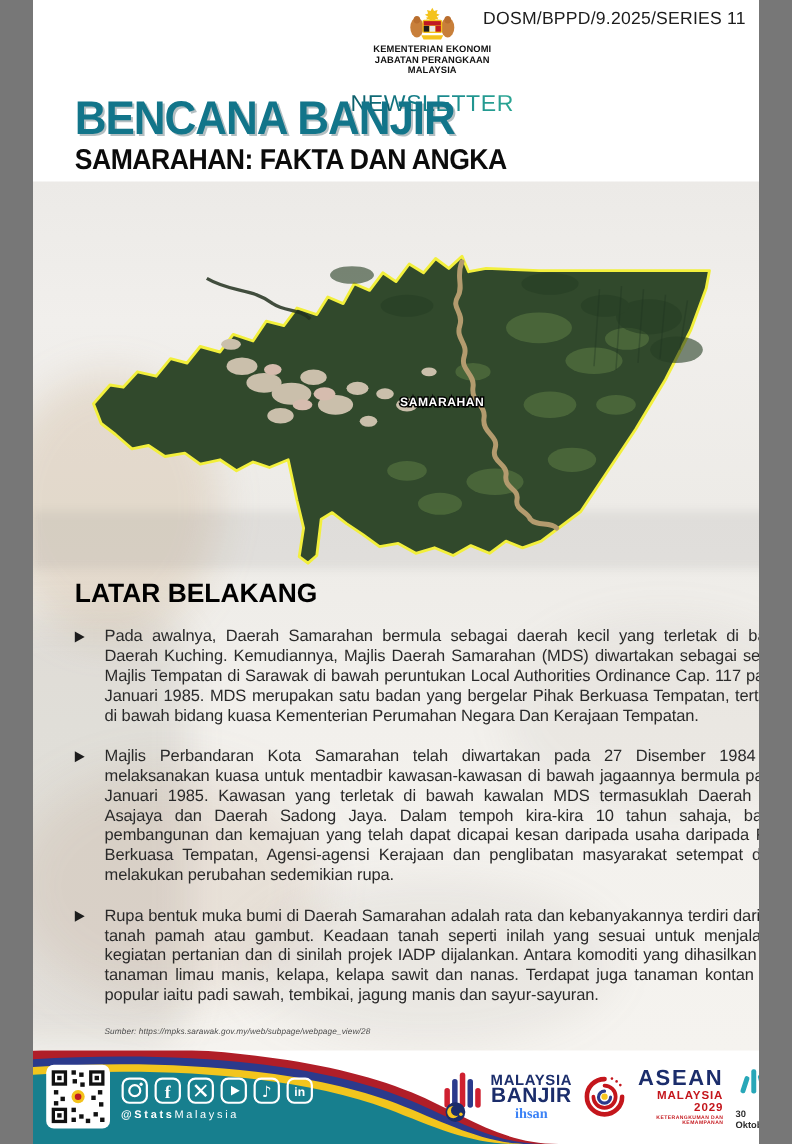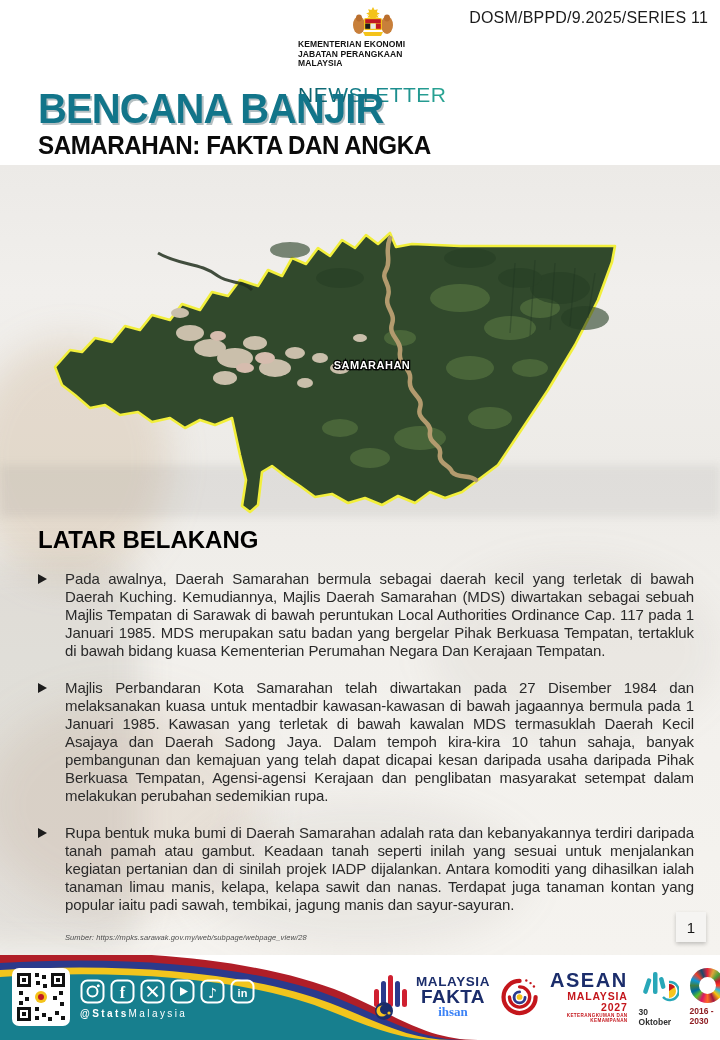--- a/index.html
+++ b/index.html
@@ -1,32 +1,32 @@
 <!DOCTYPE html>
 <html><head>
 <meta charset="utf-8">
 <style>
   html,body{margin:0;padding:0;background:#777;}
-  .page{position:relative;width:720px;height:1040px;background:#ffffff;overflow:hidden;
-        font-family:"Liberation Sans", sans-serif;margin:0 auto;}
+  .page{position:relative;width:620px;height:1040px;background:#ffffff;overflow:hidden;
+        font-family:"Liberation Sans", sans-serif;margin:0 auto;padding-left:40px;}
 
   
   .bg-photo{position:absolute;left:0;top:165px;width:720px;height:792px;
     background:linear-gradient(180deg,#eceae7 0%,#f1efec 16%,#edebe7 38%,#f2f0ec 62%,#f5f3ef 100%);}
   .blob{position:absolute;pointer-events:none;}
   .b1{left:-30px;top:340px;width:200px;height:240px;background:rgba(184,143,95,.20);border-radius:50%;filter:blur(18px);}
   .b2{left:0;top:465px;width:720px;height:52px;background:rgba(135,135,132,.13);filter:blur(4px);}
   .b3{left:-40px;top:560px;width:180px;height:390px;background:rgba(122,112,98,.14);border-radius:40px;filter:blur(16px);}
   .b4{left:-20px;top:700px;width:280px;height:210px;background:rgba(165,128,92,.15);border-radius:50%;filter:blur(22px);}
   .b5{left:190px;top:800px;width:340px;height:150px;background:rgba(128,124,114,.09);border-radius:50%;filter:blur(18px);}
   .b6{left:430px;top:560px;width:290px;height:180px;background:rgba(140,132,120,.08);border-radius:50%;filter:blur(18px);}
 
   
   .series{position:absolute;top:9px;right:12px;font-size:16px;color:#1c1c1c;letter-spacing:.2px;}
-  .brand{position:absolute;left:298px;top:5px;width:150px;text-align:left;line-height:1.12;}
+  .brand{position:absolute;left:288px;top:5px;width:150px;text-align:center;line-height:1.12;}
   .brand .crest{display:block;margin:0 auto 1px auto;}
   .ministry{font-size:8.5px;font-weight:700;color:#131313;letter-spacing:.1px;}
   .newsletter{margin-top:14px;font-size:21px;font-weight:400;letter-spacing:.5px;
     background:linear-gradient(90deg,#0b5d69 0%,#15818c 45%,#2ba693 100%);
     -webkit-background-clip:text;background-clip:text;color:transparent;}
 
   
   .titles{position:absolute;left:38px;top:88px;}
   .title-main{margin:0;font-size:43px;line-height:.95;font-weight:800;color:#12758a;
     letter-spacing:-1px;transform:scaleX(.93);transform-origin:left;
@@ -291,38 +291,38 @@
           <rect x="16" y="2" width="5" height="32" rx="2.5" fill="#cf2030"></rect>
           <rect x="23" y="8" width="5" height="26" rx="2.5" fill="#2b3a8c"></rect>
           <rect x="30" y="16" width="5" height="18" rx="2.5" fill="#cf2030"></rect>
           <circle cx="12" cy="38" r="9" fill="#1b2d6b"></circle>
           <circle cx="10" cy="38" r="5.5" fill="#f7c51e"></circle>
           <circle cx="13" cy="36.5" r="5" fill="#1b2d6b"></circle>
           <circle cx="17" cy="40" r="1.6" fill="#f7c51e"></circle>
         </svg>
         <div class="madani-text">
           <div class="madani-l1">MALAYSIA</div>
-          <div class="madani-l2">FAKTA</div>
+          <div class="madani-l2">BANJIR</div>
           <div class="madani-script">ihsan</div>
         </div>
       </div>
 
       <div class="asean">
         <svg width="44" height="46" viewBox="0 0 44 46">
           <path d="M22 4 A19 19 0 1 0 41 23" fill="none" stroke="#c4161c" stroke-width="5" stroke-linecap="round"></path>
           <path d="M22 11 A12 12 0 1 1 10 23" fill="none" stroke="#c4161c" stroke-width="4" stroke-linecap="round"></path>
           <path d="M22 17 A6.5 6.5 0 1 0 28.5 23.5" fill="none" stroke="#2b3a8c" stroke-width="3.4" stroke-linecap="round"></path>
           <circle cx="22" cy="23" r="3.4" fill="#f7c51e"></circle>
           <circle cx="30" cy="3.5" r="1.4" fill="#c4161c"></circle>
             <circle cx="35" cy="6.5" r="1.4" fill="#c4161c"></circle>
             <circle cx="39" cy="10.5" r="1.4" fill="#c4161c"></circle>
         </svg>
         <div class="asean-text">
           <div class="asean-l1">ASEAN</div>
-          <div class="asean-l2">MALAYSIA 2027</div>
+          <div class="asean-l2">MALAYSIA 2029</div>
           <div class="asean-l3">KETERANGKUMAN DAN KEMAMPANAN</div>
         </div>
       </div>
 
       <div class="minilogo">
         <svg width="40" height="36" viewBox="0 0 40 36">
           <rect x="6" y="10" width="4.5" height="16" rx="2" fill="#28a7b8" transform="rotate(18 8 18)"></rect>
           <rect x="14" y="4" width="4.5" height="22" rx="2" fill="#28a7b8"></rect>
           <rect x="21" y="9" width="4.5" height="12" rx="2" fill="#28a7b8" transform="rotate(-14 23 15)"></rect>
           <path d="M30 14 a9 9 0 1 1 -6 15" fill="none" stroke="#28a7b8" stroke-width="2.4"></path>

